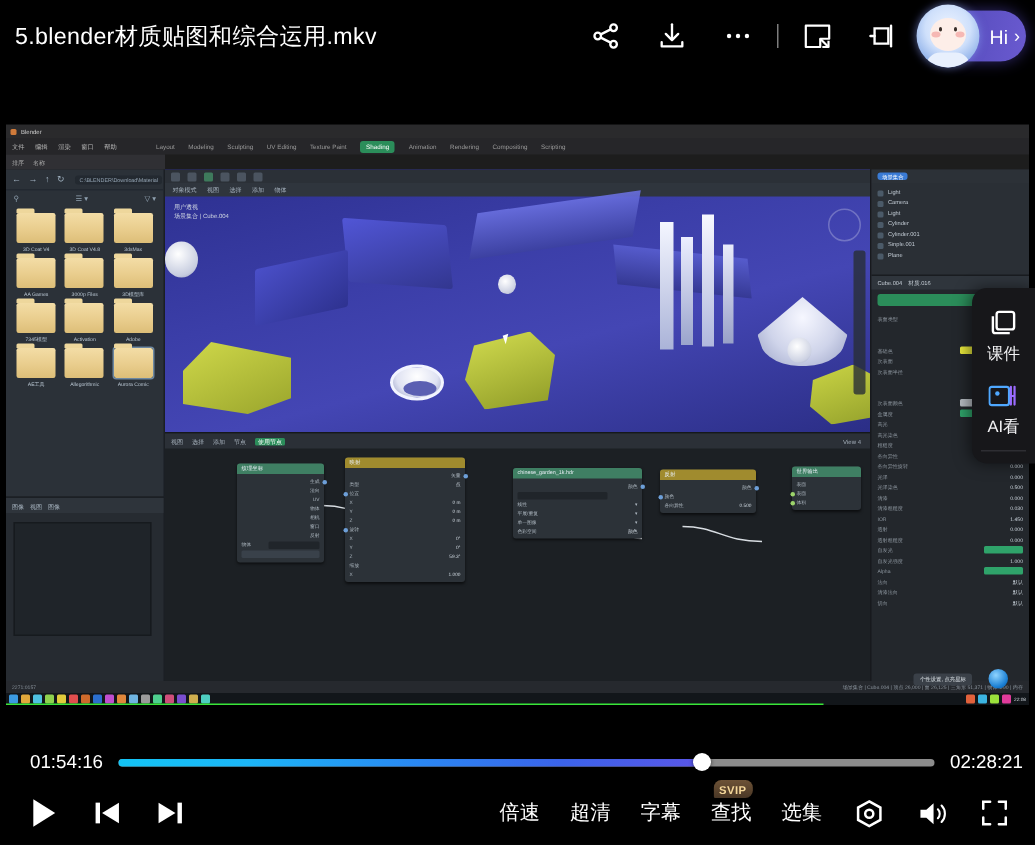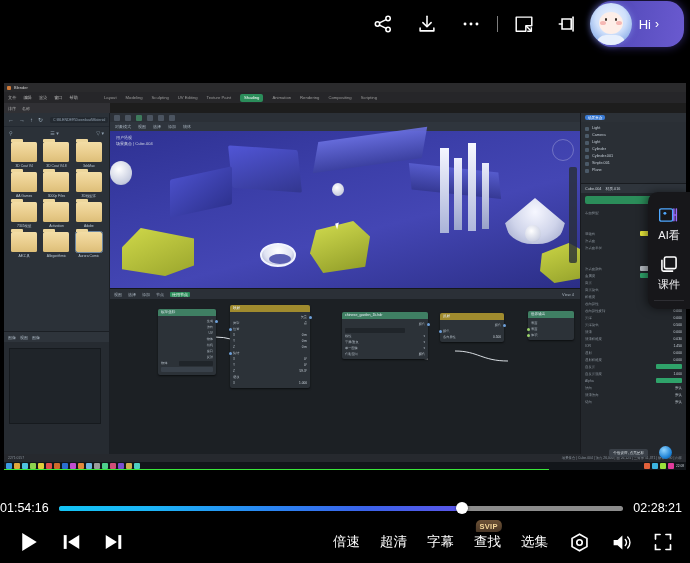--- a/index.html
+++ b/index.html
@@ -21,22 +21,22 @@
     white-space: nowrap; overflow: hidden;
   }
   .top-icons { margin-left: auto; display: flex; align-items: center; gap: 0px; }
   .tic {
     width: 44px; height: 44px; display: flex; align-items: center;
     justify-content: center; color: #fff;
   }
   .divider-v { width: 1px; height: 16px; background: #7d7d7d; margin: 0 4px; }
   .hi-pill {
     position: relative; display: flex; align-items: center;
-    height: 46px; margin-left: 4px; margin-right: 6px;
-    padding-right: 25px; border-radius: 17px;
+    height: 34px; margin-left: 4px; margin-right: 6px;
+    padding-right: 4px; border-radius: 17px;
     background: linear-gradient(100deg,#4b3ea8 0%, #5a4fc0 45%, #6a5ad0 100%);
     box-shadow: 0 0 10px rgba(90,75,200,.55);
   }
   .avatar {
     width: 42px; height: 42px; border-radius: 50%; margin-left: -4px;
     background: radial-gradient(circle at 50% 38%, #eef4ff 0%, #cfe0fb 45%, #93b4ea 75%, #6c8fd6 100%);
     position: relative; overflow: hidden; flex: none;
     box-shadow: 0 0 6px rgba(150,180,255,.5);
   }
   .avatar .face {
@@ -287,21 +287,21 @@
   .sp-lab { color: #f2f2f4; font-size: 11px; margin-top: 3px; white-space: nowrap; }
   .sp-lab.purple { color: #9b8cf0; }
   .sp-div { height: 1px; background: #2e2e33; margin: 2px 6px; }
 
   
   .progress-row {
     position: absolute; left: 0; top: 495px; width: 690px; height: 26px;
     display: flex; align-items: center; background: #000; z-index: 30;
   }
   .time { color: #fff; font-size: 12.5px; font-variant-numeric: tabular-nums; }
-  .time.left { margin-left: 0; }
+  .time.left { margin-left: 20px; }
   .time.right { margin-right: 8px; }
   .track {
     position: relative; flex: 1; height: 5px; margin: 0 10px;
     border-radius: 3px; background: #8c8c8c;
   }
   .fill {
     position: absolute; left: 0; top: 0; height: 5px; border-radius: 3px;
     width: 71.5%;
     background: linear-gradient(90deg,#13c4f5 0%, #1cb6f7 22%, #2a86f2 52%, #3b63ea 76%, #5a56e8 100%);
   }
@@ -332,20 +332,21 @@
   }
   .right-ctl { margin-left: auto; display: flex; align-items: center; }
   .spacer-left { width: 8px; }
 </style>
 </head>
 <body>
 
 <div class="player">
 
   <div class="topbar">
+    <div class="video-title">5.blender材质贴图和综合运用.mkv</div>
     <div class="top-icons">
       <div class="tic">
         <svg width="22" height="22" viewBox="0 0 24 24" fill="none" stroke="#fff" stroke-width="1.7" stroke-linecap="round">
           <circle cx="17.5" cy="6" r="2.4"></circle>
             <circle cx="17.5" cy="18" r="2.4"></circle>
             <circle cx="6" cy="12" r="2.4"></circle>
           <line x1="8.2" y1="10.8" x2="15.4" y2="7.2"></line>
             <line x1="8.2" y1="13.2" x2="15.4" y2="16.8"></line>
         </svg>
       </div>
@@ -913,38 +914,38 @@
       </div>
       <div class="green-line"></div>
       <div class="tip-bubble">个性设置, 点亮星标</div>
       <div class="blue-orb"></div>
     </div>
   </div>
 
   <div class="side-panel">
     <div class="sp-item">
       <div class="sp-ico">
+        <svg width="20" height="20" viewBox="0 0 24 24" fill="none" stroke="#fff" stroke-width="1.9" stroke-linejoin="round">
+          <rect x="6.5" y="3.5" width="14" height="14" rx="2"></rect>
+          <path d="M17 20.5H5.5A2 2 0 0 1 3.5 18.5V7"></path>
+        </svg>
+      </div>
+      <div class="sp-lab">课件</div>
+    </div>
+    <div class="sp-item">
+      <div class="sp-ico">
         <svg width="20" height="18" viewBox="0 0 24 22" fill="none">
           <path d="M2.5 3.5h12a2 2 0 0 1 2 2v11a2 2 0 0 1-2 2h-12a2 2 0 0 1-2-2v-11a2 2 0 0 1 2-2z" stroke="#4fa8ff" stroke-width="1.8"></path>
           <circle cx="7" cy="9" r="1.8" fill="#4fa8ff"></circle>
           <path d="M18 3.5 L18 18" stroke="#9b6bff" stroke-width="1.8" stroke-linecap="round"></path>
           <path d="M21 3.5 L21 18" stroke="#9b6bff" stroke-width="1.8" stroke-linecap="round"></path>
           <path d="M18 11 L21 11" stroke="#9b6bff" stroke-width="1.6"></path>
         </svg>
       </div>
       <div class="sp-lab">AI看</div>
-    </div>
-    <div class="sp-item">
-      <div class="sp-ico">
-        <svg width="20" height="20" viewBox="0 0 24 24" fill="none" stroke="#fff" stroke-width="1.9" stroke-linejoin="round">
-          <rect x="6.5" y="3.5" width="14" height="14" rx="2"></rect>
-          <path d="M17 20.5H5.5A2 2 0 0 1 3.5 18.5V7"></path>
-        </svg>
-      </div>
-      <div class="sp-lab">课件</div>
     </div>
     <div class="sp-div"></div>
   </div>
 
   <div class="progress-row">
     <span class="time left">01:54:16</span>
     <div class="track">
       <div class="fill"></div>
       <div class="thumb"></div>
     </div>

